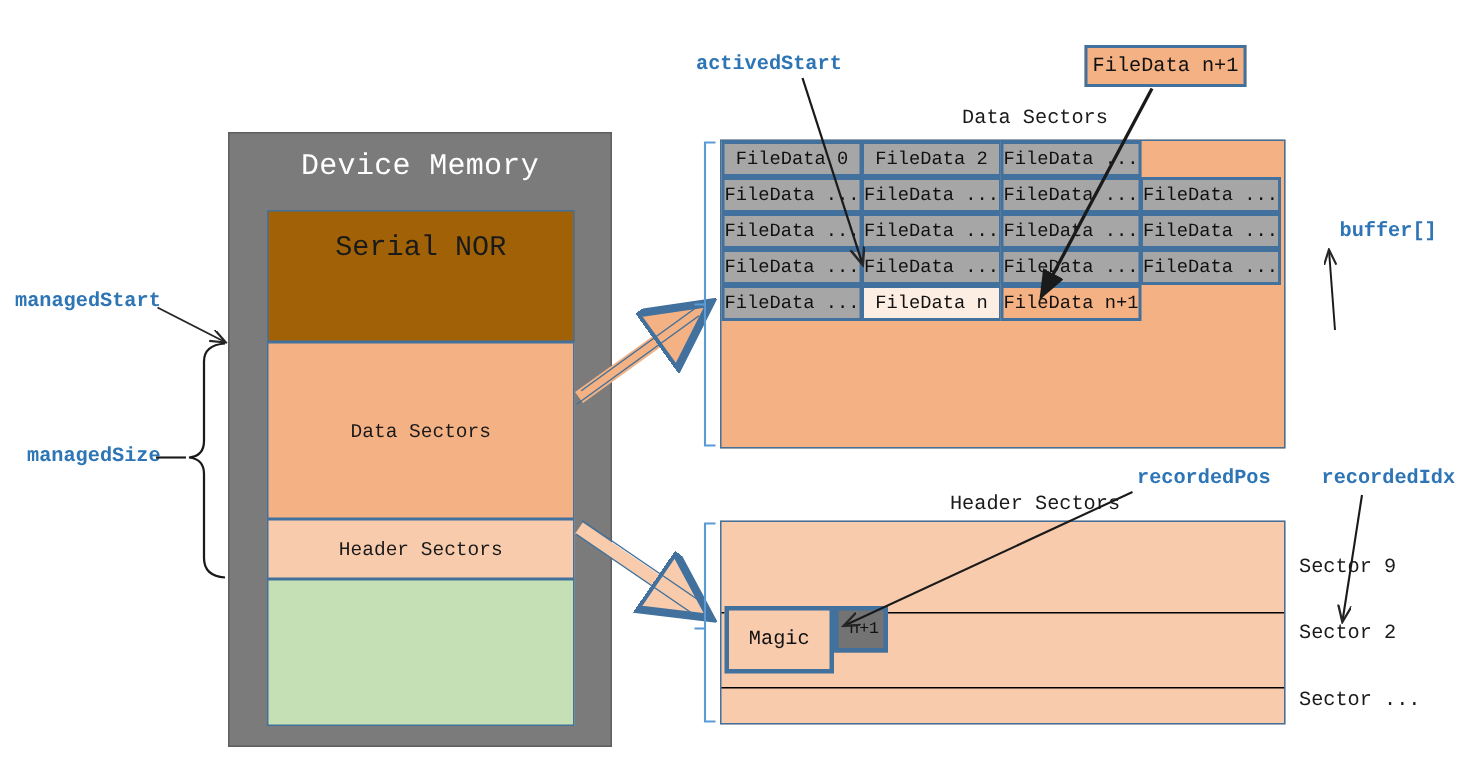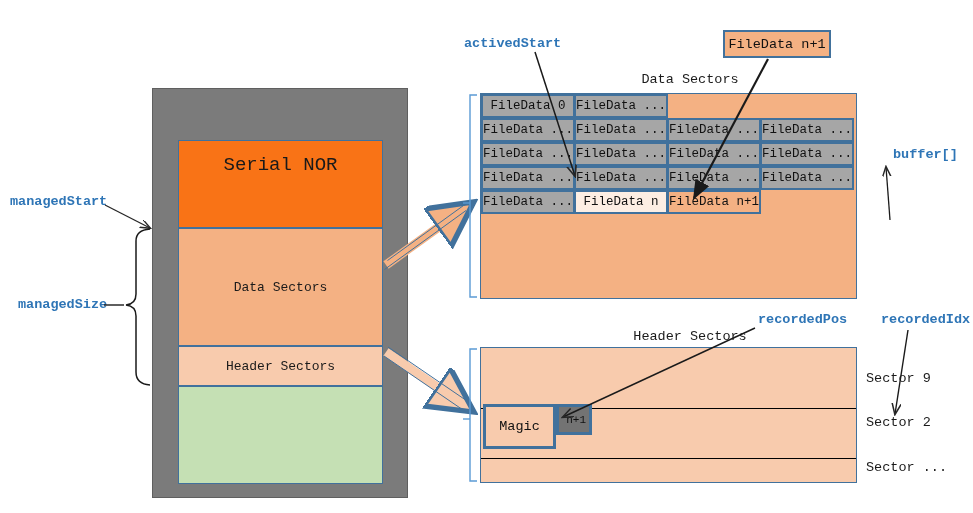--- a/index.html
+++ b/index.html
@@ -37,21 +37,21 @@
     box-sizing: border-box;
     border: 1px solid #41719c;
     display: flex;
     align-items: center;
     justify-content: center;
     font-size: 13px;
     color: #1a1a1a;
   }
   #mem-serial-nor {
     left: 178px; top: 140px; width: 205px; height: 88px;
-    background: #f97316;
+    background: #a16207;
     font-size: 19px;
     align-items: flex-start;
     padding-top: 13px;
   }
   #mem-data-sectors {
     left: 178px; top: 228px; width: 205px; height: 118px;
     background: #f4b183;
   }
   #mem-header-sectors {
     left: 178px; top: 346px; width: 205px; height: 40px;
@@ -168,40 +168,42 @@
     width: 973px; height: 513px;
     pointer-events: none;
   }
 </style>
 </head>
 <body>
 
 <div id="canvas">
 
   <div class="abs" id="device-memory-frame"></div>
+  <div class="abs" id="device-memory-title">Device Memory</div>
 
   <div class="abs mem-block" id="mem-serial-nor">Serial NOR</div>
   <div class="abs mem-block" id="mem-data-sectors">Data Sectors</div>
   <div class="abs mem-block" id="mem-header-sectors">Header Sectors</div>
   <div class="abs mem-block" id="mem-free"></div>
 
   <div class="abs blue-label" id="label-managed-start">managedStart</div>
   <div class="abs blue-label" id="label-managed-size">managedSize</div>
   <div class="abs blue-label" id="label-actived-start">activedStart</div>
   <div class="abs blue-label" id="label-buffer">buffer[]</div>
   <div class="abs blue-label" id="label-recorded-pos">recordedPos</div>
   <div class="abs blue-label" id="label-recorded-idx">recordedIdx</div>
 
   <div class="abs" id="filedata-callout">FileData n+1</div>
 
   <div class="abs" id="data-sectors-title">Data Sectors</div>
   <div class="abs" id="data-panel">
     <div id="data-grid">
         <div class="data-grid-row" style="top: 0px;">
           <div class="data-cell">FileData 0</div>
+          <div class="data-cell">FileData 2</div>
           <div class="data-cell">FileData ...</div>
         </div>
         <div class="data-grid-row" style="top: 24px;">
           <div class="data-cell">FileData ...</div>
           <div class="data-cell">FileData ...</div>
           <div class="data-cell">FileData ...</div>
           <div class="data-cell">FileData ...</div>
         </div>
         <div class="data-grid-row" style="top: 48px;">
           <div class="data-cell">FileData ...</div>

